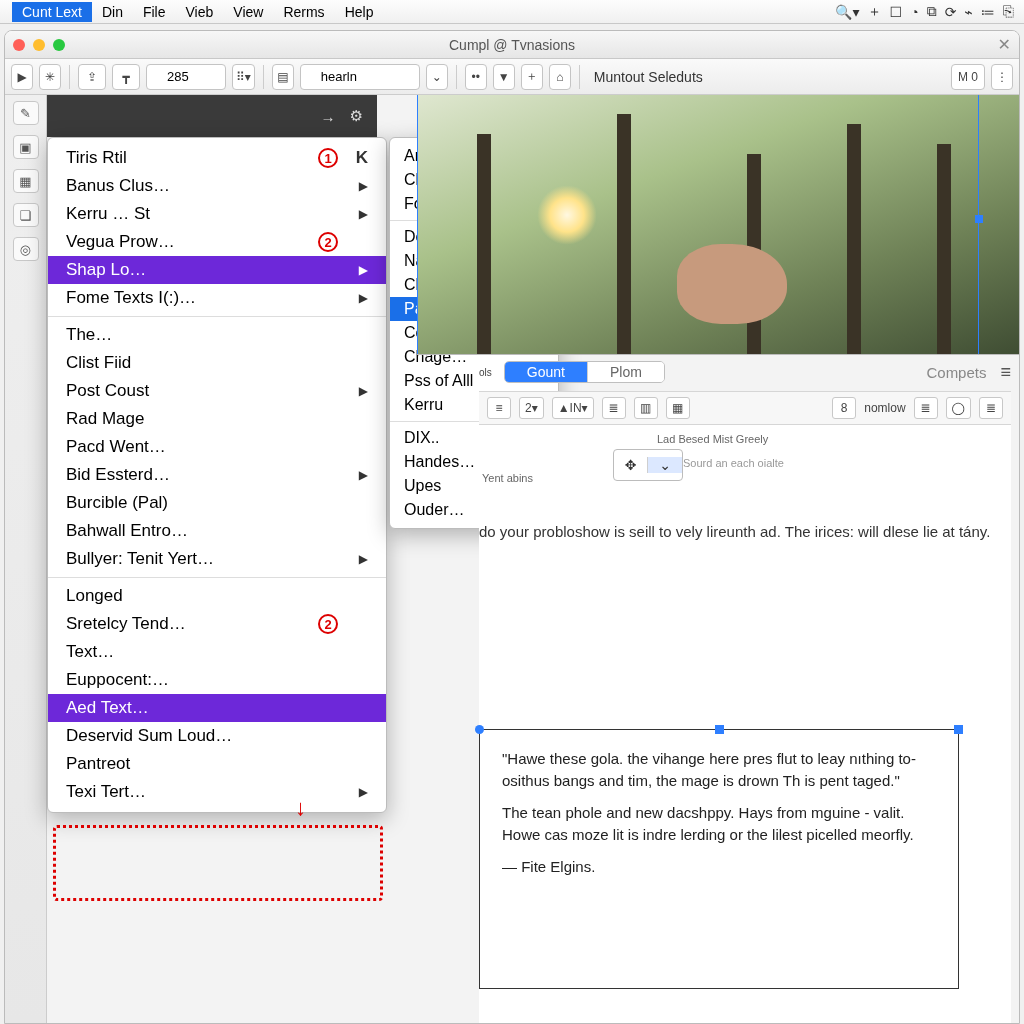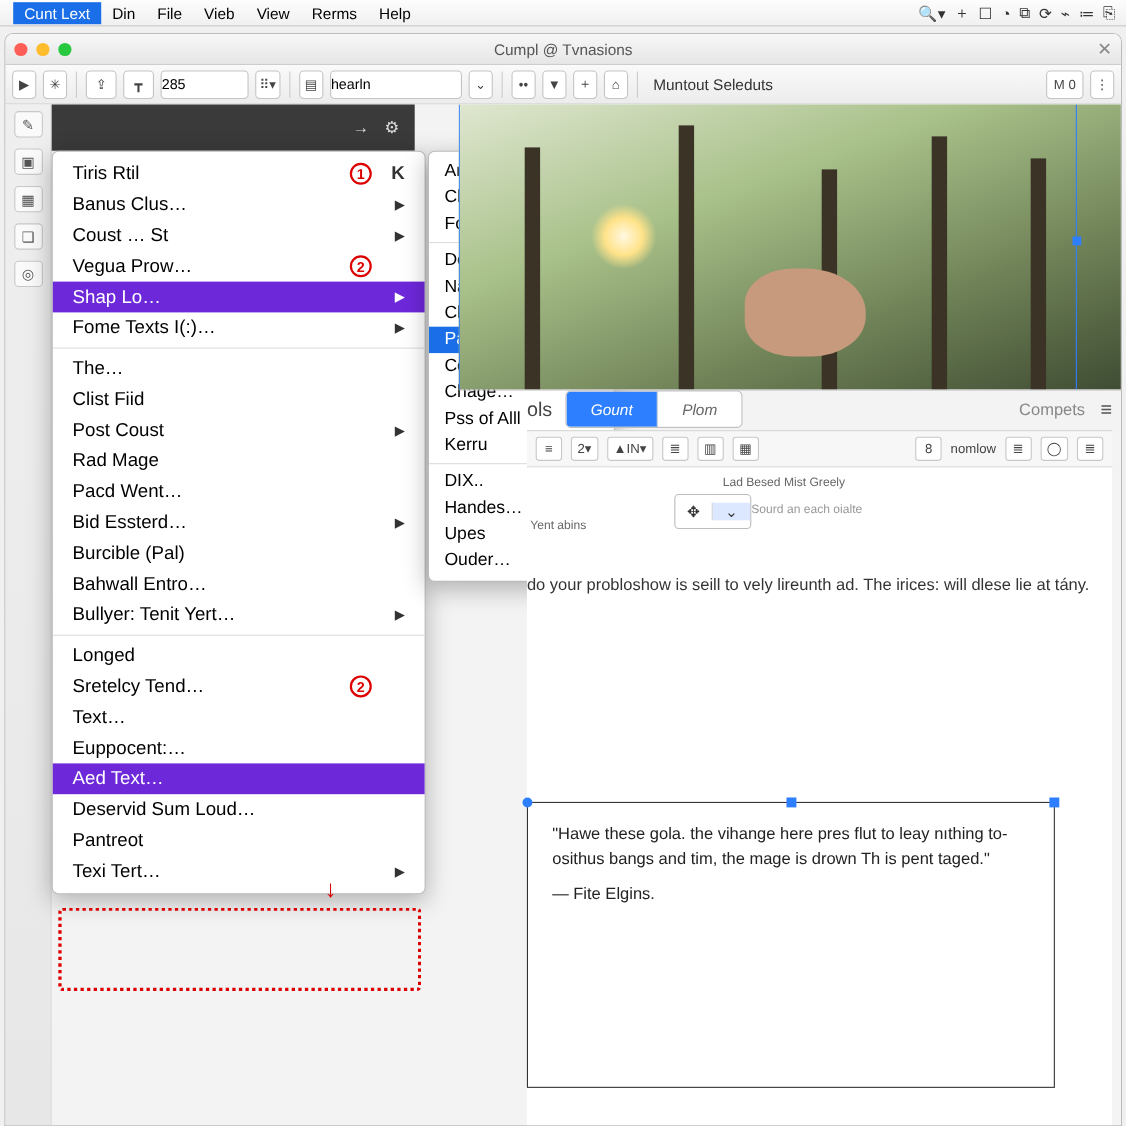--- a/index.html
+++ b/index.html
@@ -19,21 +19,21 @@
 .trafficlights { display: flex; gap: 8px; }
 .tl { width: 12px; height: 12px; border-radius: 50%; }
 .tl.r{background:#ff5f57}.tl.y{background:#ffbd2e}.tl.g{background:#28c940}
 .titlebar .title { position:absolute; left:0; right:0; text-align:center; font-size:14px; color:#555; }
 .titlebar .closex { margin-left:auto; color:#888; font-size:16px; }
 
 
 .toolbar { height: 36px; background: linear-gradient(#fafafa,#ececec); border-bottom:1px solid #ccc; display:flex; align-items:center; padding:0 6px; gap:6px; font-size:13px; }
 .tbtn { border:1px solid #c4c4c4; background:#fff; border-radius:4px; height:26px; min-width:28px; display:flex; align-items:center; justify-content:center; padding:0 6px; font-size:12px; color:#444; }
 .tbtn.small{min-width:22px;padding:0 3px}
-.tfield { border:1px solid #c4c4c4; background:#fff; border-radius:4px; height:26px; padding:0 0; display:flex; align-items:center; min-width:80px; }
+.tfield { border:1px solid #c4c4c4; background:#fff; border-radius:4px; height:26px; padding:0 20px; display:flex; align-items:center; min-width:80px; }
 .tlabel { color:#333; font-size:14px; margin-left:6px; }
 .tsep{width:1px;height:24px;background:#ccc;margin:0 2px}
 
 
 .body { position:absolute; top:64px; bottom:0; left:0; right:0; display:flex; }
 .leftgutter { width:42px; background:linear-gradient(#efefef,#e7e7e7); border-right:1px solid #ccc; display:flex; flex-direction:column; align-items:center; padding-top:6px; gap:10px; }
 .leftgutter .gicon{width:26px;height:24px;border:1px solid #c8c8c8;border-radius:4px;background:#fafafa;display:flex;align-items:center;justify-content:center;font-size:13px;color:#555}
 
 .canvas { flex:1; position:relative; background:#f3f3f3; }
 
@@ -66,25 +66,25 @@
 .preview .sun{position:absolute;top:90px;left:120px;width:60px;height:60px;border-radius:50%;background:radial-gradient(circle,#fff8e1 0%,#ffe38a 40%,rgba(255,227,138,0) 70%)}
 .preview .tree{position:absolute;bottom:0;width:14px;background:#3a3326}
 .preview .tree.t1{left:60px;height:220px}.preview .tree.t2{left:200px;height:240px}.preview .tree.t3{left:330px;height:200px}.preview .tree.t4{left:430px;height:230px}.preview .tree.t5{left:520px;height:210px}
 .preview .cow{position:absolute;bottom:30px;left:260px;width:110px;height:80px;background:#c79a7d;border-radius:40% 50% 45% 40%}
 .preview .guide{position:absolute;top:0;bottom:0;width:1px;background:#2e7fff}
 .preview .guide.gl{left:0}.preview .guide.gr{right:40px}
 .preview .handle{position:absolute;width:8px;height:8px;background:#2e7fff;right:36px;top:120px}
 
 
 .tabsrow { position:absolute; top:260px; left:432px; right:8px; height:34px; display:flex; align-items:center; gap:0; }
-.tabsrow .tabseg { border:1px solid #bfbfbf; height:34px; display:flex; border-radius:5px; overflow:hidden;font-style:italic; }
+.tabsrow .tabseg { border:1px solid #bfbfbf; height:22px; display:flex; border-radius:5px; overflow:hidden; }
 .tabsrow .tab { padding:0 22px; display:flex; align-items:center; font-size:14px; background:#fff; color:#666; border-right:1px solid #cfcfcf; }
 .tabsrow .tab:last-child{border-right:none}
 .tabsrow .tab.active { background:#2e7fff; color:#fff; }
-.tabsrow .prelabel{font-size:18px;color:#444;margin-right:12px}
+.tabsrow .prelabel{font-size:10px;color:#444;margin-right:12px}
 .tabsrow .rlabel{margin-left:auto;font-size:15px;color:#888}
 .tabsrow .menuic{margin-left:14px;color:#555;font-size:18px}
 
 
 .fmtbar { position:absolute; top:296px; left:432px; right:8px; height:34px; border-top:1px solid #d6d6d6; border-bottom:1px solid #d6d6d6; background:#f7f7f7; display:flex; align-items:center; padding:0 8px; gap:8px; font-size:12px; color:#444;}
 .fbtn{border:1px solid #c8c8c8;background:#fff;border-radius:3px;height:22px;min-width:24px;display:flex;align-items:center;justify-content:center;padding:0 5px}
 
 
 .content { position:absolute; top:330px; left:432px; right:8px; bottom:0; background:#fff; padding:8px 18px; font-size:14px; color:#333; }
 .content .smalllbl{font-size:11px;color:#666;margin-left:160px}
@@ -186,21 +186,21 @@
           <div class="mi">
             <span>Tiris Rtil</span>
             <span class="badge">1</span>
             <span class="kshort">K</span>
           </div>
           <div class="mi">
             <span>Banus Clus…</span>
             <span class="arrow">▶</span>
           </div>
           <div class="mi">
-            <span>Coust … St</span>
+            <span>Kerru … St</span>
             <span class="arrow">▶</span>
           </div>
           <div class="mi">
             <span>Vegua Prow…</span>
             <span class="badge">2</span>
           </div>
           <div class="mi sel">
             <span>Shap Lo…</span>
             <span class="arrow">▶</span>
           </div>
@@ -374,18 +374,19 @@
         </div>
         <div class="lside">Yent abins</div>
         <p class="body">do your probloshow is seill to vely lireunth ad. The irices: will dlese lie at tány.</p>
       </div>
 
       <div class="textframe">
         <div class="h tl"></div>
         <div class="h tm"></div>
         <div class="h tr"></div>
         <p class="quote">"Hawe these gola. the vihange here pres flut to leay nıthing to-osithus bangs and tim, the mage is drown Th is pent taged."</p>
+        <p>The tean phole and new dacshppy. Hays from mguine - valit. Howe cas moze lit is indre lerding or the lilest picelled meorfly.</p>
         <p class="attr">— Fite Elgins.</p>
       </div>
 
     </div>
   </div>
 </div>
 
 </body></html>

